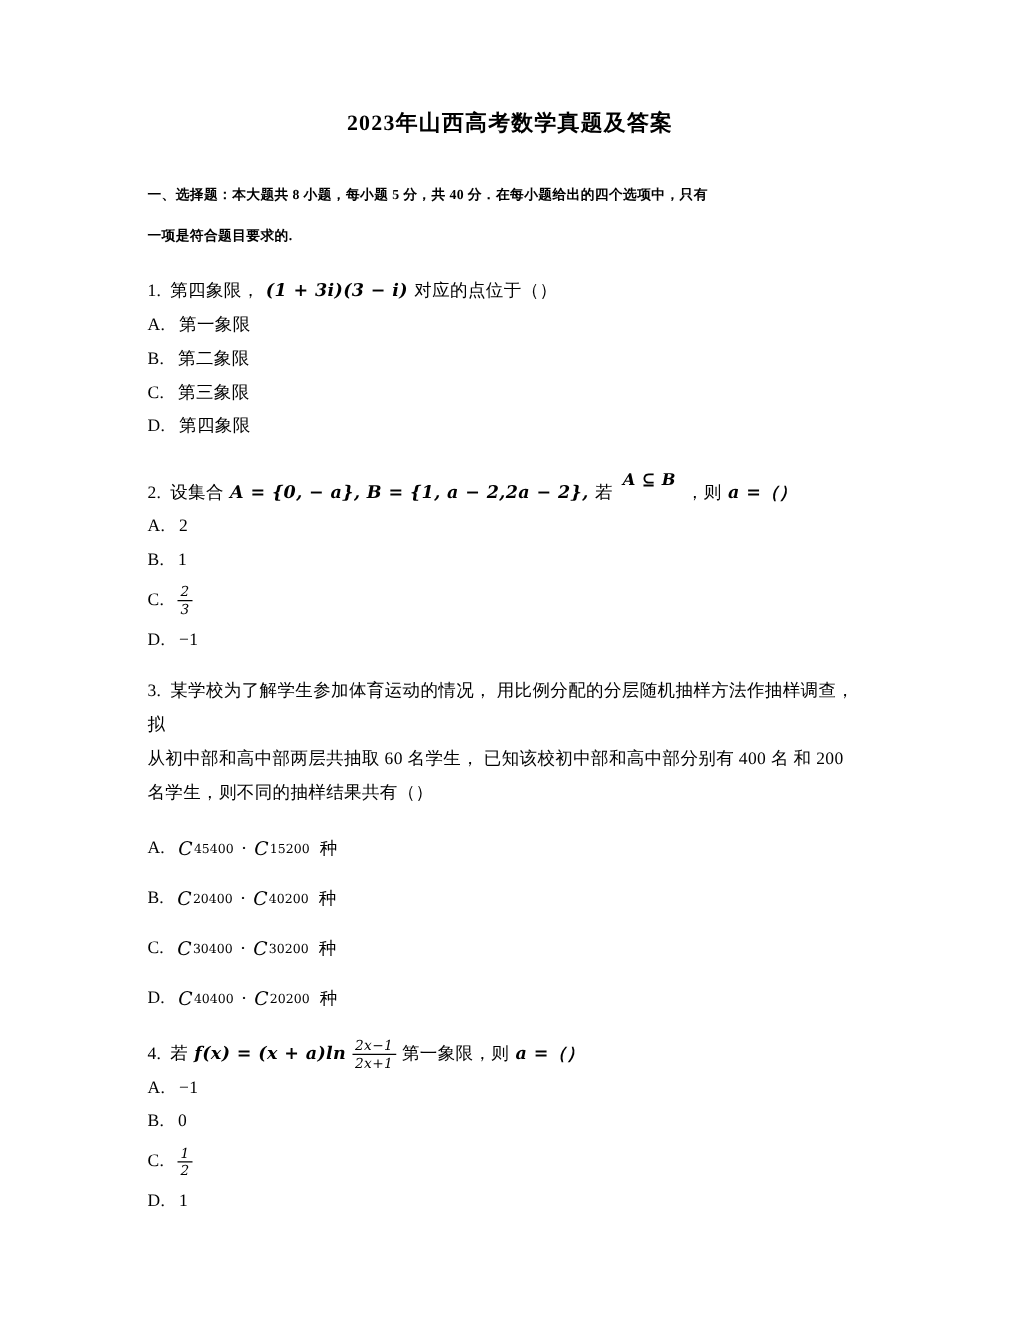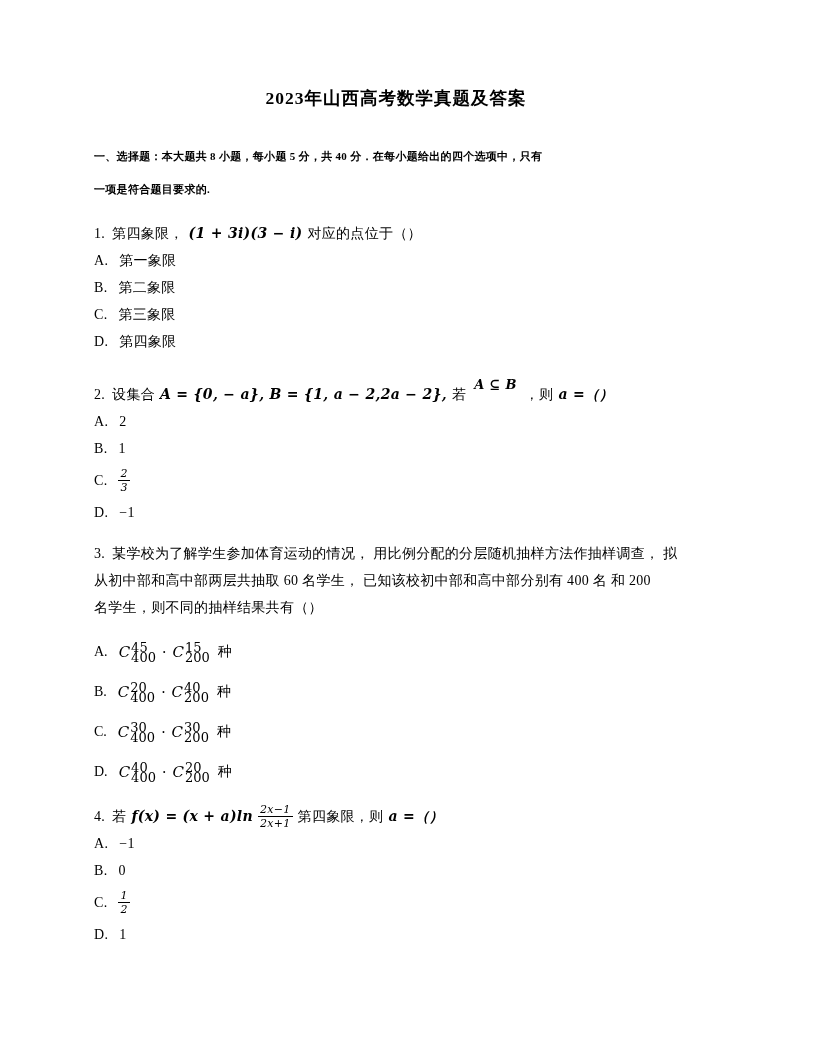--- a/index.html
+++ b/index.html
@@ -7,21 +7,21 @@
     padding: 0;
     background: #ffffff;
   }
   .page {
     position: relative;
     width: 816px;
     height: 1056px;
     margin: 0 auto;
     background: #ffffff;
     box-sizing: border-box;
-    padding: 86px 118px 0 94px;
+    padding: 86px 118px 0 118px;
     font-family: "Liberation Serif", "DejaVu Serif", serif;
     font-size: 14px;
     color: #000000;
     overflow: hidden;
   }
   .doc-title {
     font-size: 17.5px;
     font-weight: bold;
     text-align: center;
     letter-spacing: 1px;
@@ -106,23 +106,23 @@
   .option-comb.first { margin-top: 18px; }
   .comb {
     display: inline-flex;
     align-items: center;
     font-family: "DejaVu Serif", serif;
     font-style: italic;
     font-size: 15px;
   }
   .supsub {
     display: inline-flex;
-    flex-direction: column;
+    flex-direction: row;
     align-items: flex-start;
-    font-size: 13px;
+    font-size: 10px;
     line-height: 10px;
     font-style: normal;
     margin-left: 1px;
     transform: translateY(1px);
   }
   .cdot { margin: 0 6px; font-family: "DejaVu Serif", serif; }
   .comb-suffix { margin-left: 8px; }
 </style>
 </head>
 <body>
@@ -279,21 +279,21 @@
 
   <div class="question q-block-4">
     <div class="stem-flex">
       <span class="qnum">4.</span>
       <span>若</span>
       <span class="math">f(x) = (x + a)ln</span>
       <span class="frac">
         <span class="fnum">2x−1</span>
         <span class="fden">2x+1</span>
       </span>
-      <span style="margin-left:5px;">第四象限，则</span>
+      <span style="margin-left:5px;">第一象限，则</span>
       <span class="math">a =（）</span>
     </div>
     <div class="option">
       <span class="opt-label">A.</span>
       <span>−1</span>
     </div>
     <div class="option">
       <span class="opt-label">B.</span>
       <span>0</span>
     </div>

